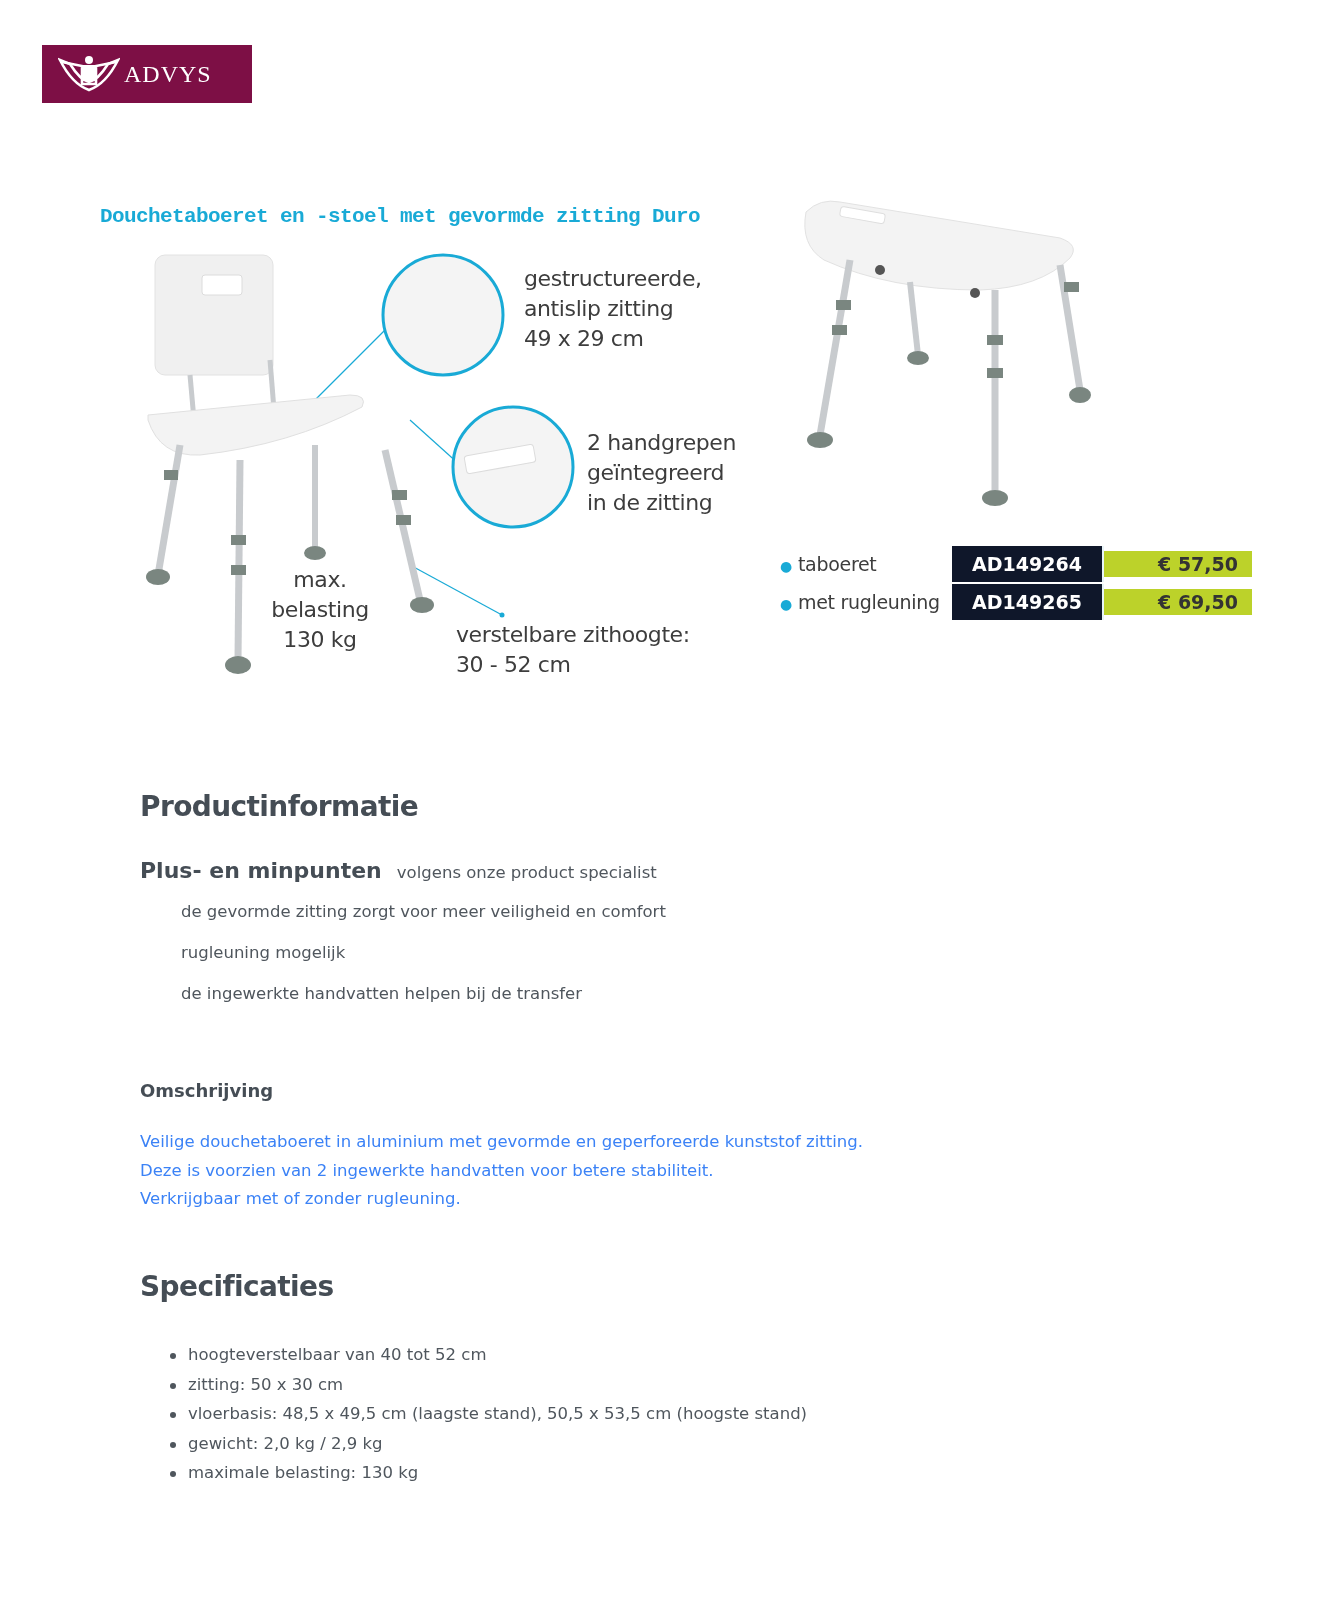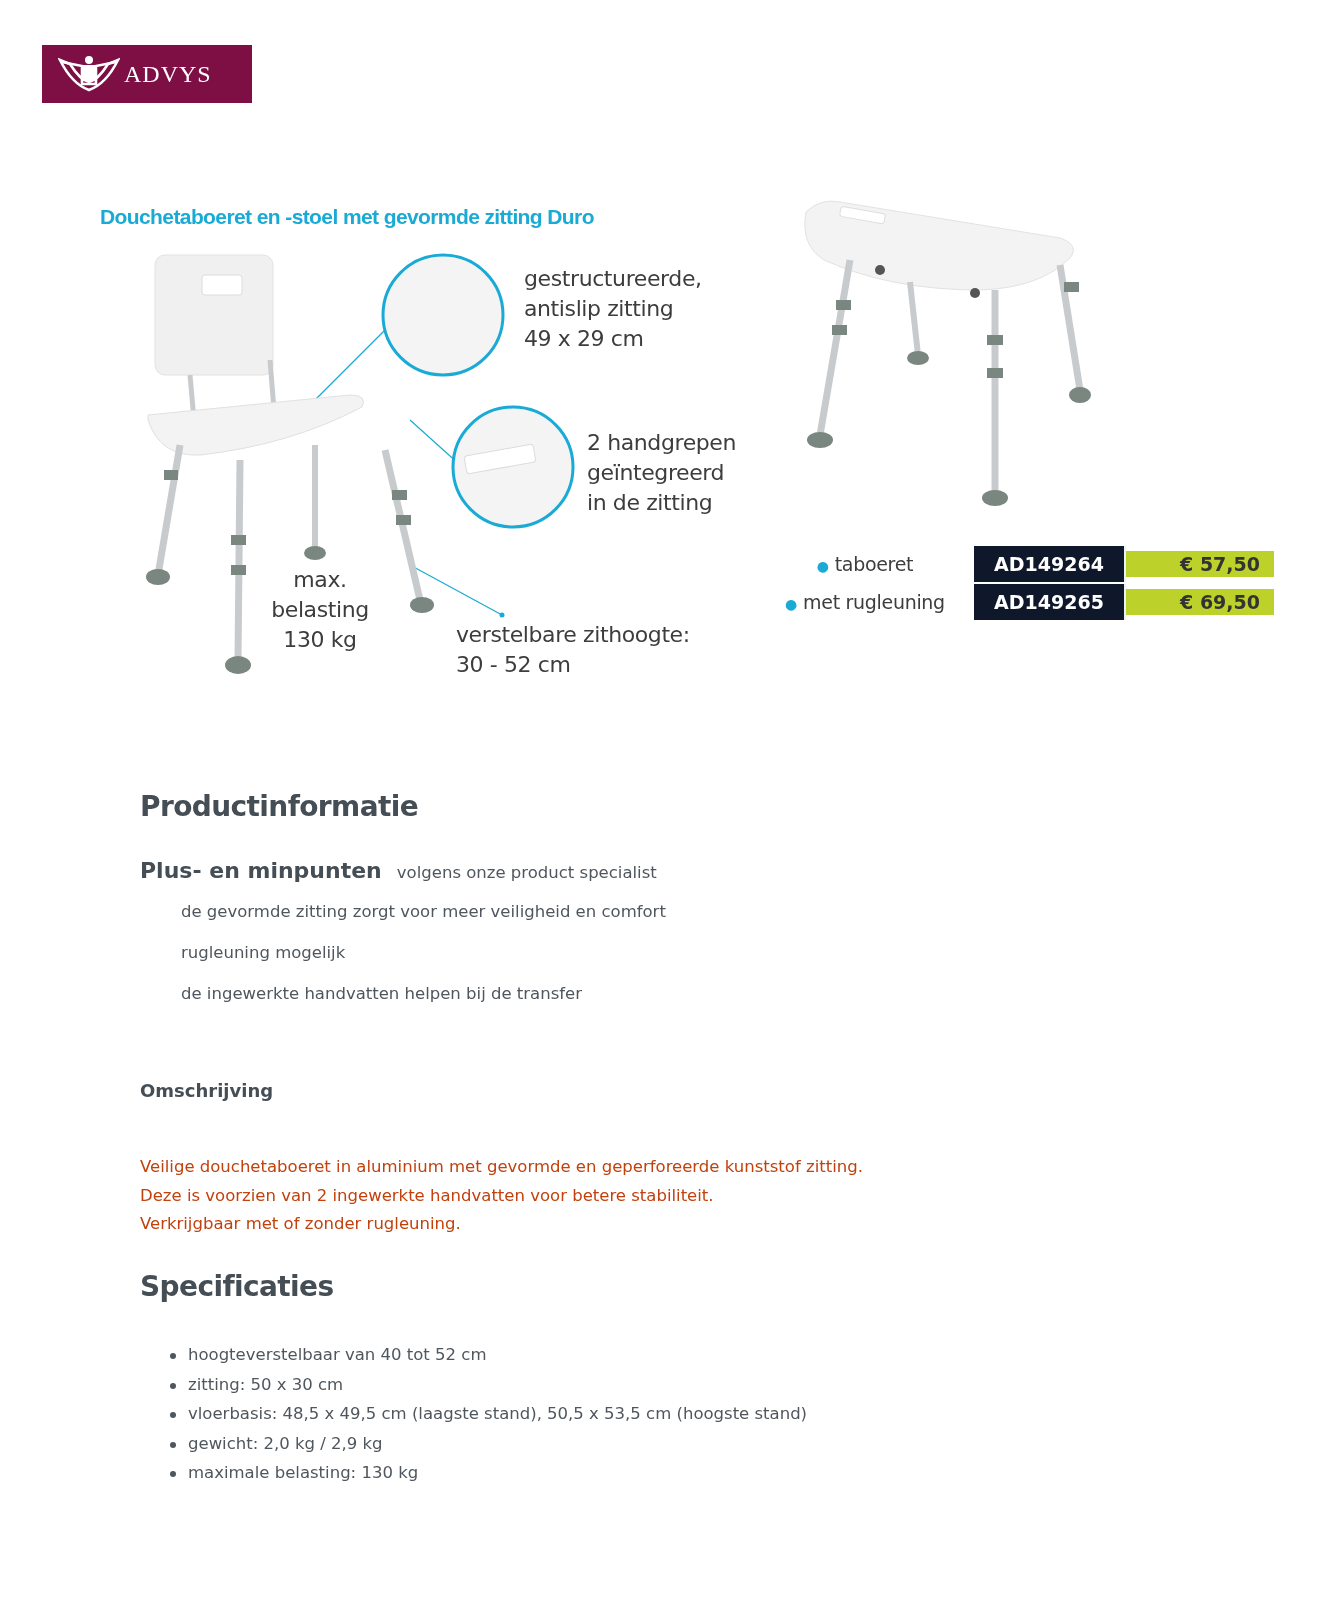--- a/index.html
+++ b/index.html
@@ -3,43 +3,43 @@
 <meta charset="utf-8">
 <style>
   html, body { margin: 0; padding: 0; background: #ffffff; }
   body { width: 1340px; height: 1622px; position: relative; overflow: hidden; font-family: "DejaVu Sans", sans-serif; color: #4a525a; }
 
   .logo { position: absolute; left: 42px; top: 45px; width: 210px; height: 58px; background: #7d0f45; display: flex; align-items: center; }
   .logo svg { margin-left: 16px; }
   .logo-text { color: #ffffff; font-family: "Liberation Serif", serif; font-size: 24px; letter-spacing: 1px; margin-left: 4px; }
 
   .banner { position: absolute; left: 90px; top: 190px; width: 1210px; height: 530px; }
-  .banner-title { position: absolute; left: 10px; top: 15px; font-family: Liberation Sans, sans-serif; font-weight: bold; font-size: 21px; color: #19aad6; letter-spacing: -0.6px; white-space: nowrap; }
+  .banner-title { position: absolute; left: 10px; top: 15px; font-family: Liberation Mono, monospace; font-weight: bold; font-size: 21px; color: #19aad6; letter-spacing: -0.6px; white-space: nowrap; }
 
   .callout { position: absolute; font-family: "DejaVu Sans", sans-serif; font-size: 22px; line-height: 30px; color: #3d3d3d; letter-spacing: -0.4px; white-space: nowrap; }
   .callout.center { text-align: center; }
 
   .price-table { position: absolute; left: 690px; top: 356px; }
   .price-row { display: flex; align-items: center; height: 36px; margin-bottom: 2px; }
-  .price-label { width: 170px; text-align: center; padding-right: 24px; font-size: 19px; color: #3d3d3d; letter-spacing: -0.3px; white-space: nowrap; }
+  .price-label { width: 170px; text-align: left; padding-right: 2px; font-size: 19px; color: #3d3d3d; letter-spacing: -0.3px; white-space: nowrap; }
   .price-label .bullet { color: #19aad6; font-size: 14px; margin-right: 6px; }
   .price-code { width: 150px; height: 36px; background: #0f172a; color: #ffffff; font-weight: bold; font-size: 19px; display: flex; align-items: center; justify-content: center; border-right: 2px solid #e7f4f8; }
   .price-val { width: 148px; height: 26px; background: #bcd22a; color: #333333; font-size: 19px; font-weight: bold; display: flex; align-items: center; justify-content: flex-end; padding-right: 14px; box-sizing: border-box; }
 
   .section { position: absolute; left: 140px; }
   .h2 { font-family: "DejaVu Sans", sans-serif; font-weight: bold; font-size: 28px; color: #454d55; letter-spacing: -0.6px; margin: 0; }
   .h3 { font-family: "DejaVu Sans", sans-serif; font-weight: bold; font-size: 18px; color: #454d55; margin: 0; }
 
   .pm-head { position: absolute; left: 140px; top: 858px; white-space: nowrap; }
   .pm-head .strong { font-weight: bold; font-size: 22px; color: #454d55; }
   .pm-head .sub { font-size: 16.5px; color: #4f565d; margin-left: 10px; }
   .pm-list { position: absolute; left: 181px; top: 898px; margin: 0; padding: 0; list-style: none; }
   .pm-list li { height: 41px; line-height: 28px; font-size: 16.5px; color: #4f565d; white-space: nowrap; }
 
-  .desc { position: absolute; left: 140px; top: 1128px; line-height: 28.5px; font-size: 16.5px; color: #c2410c; white-space: nowrap; margin-top: 25px; }
+  .desc { position: absolute; left: 140px; top: 1128px; line-height: 28.5px; font-size: 16.5px; color: #3b82f6; white-space: nowrap; }
 
   .spec-list { position: absolute; left: 166px; top: 1338px; margin: 2px; padding: 0; list-style: none; }
   .spec-list li { height: 29.5px; line-height: 29.5px; font-size: 16.5px; color: #4f565d; white-space: nowrap; position: relative; padding-left: 20px; }
   .spec-list li::before { content: ""; position: absolute; left: 2px; top: 13px; width: 6px; height: 6px; border-radius: 50%; background: #4f565d; }
 </style>
 </head>
 <body>
 
 <div class="logo">
   <svg width="62" height="40" viewBox="0 0 62 40">

